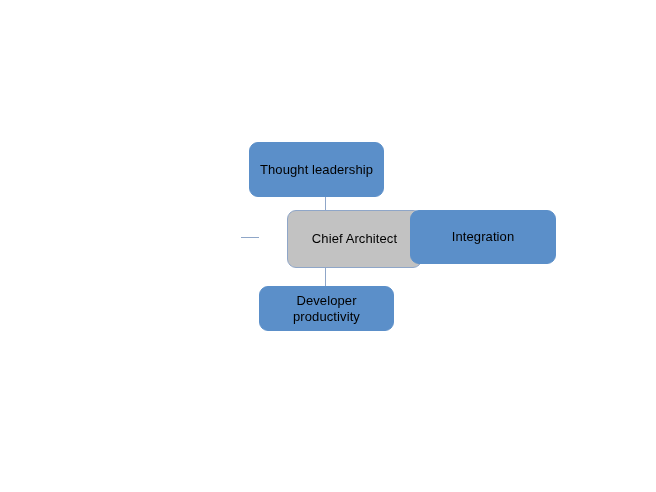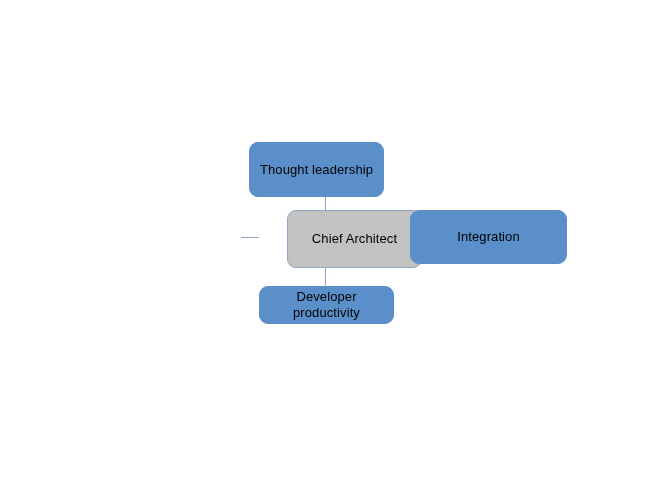--- a/index.html
+++ b/index.html
@@ -65,25 +65,25 @@
   #node-center {
     left: 259px;  top: 210px;
     width: 135px; height: 58px; margin-left: 28px;
   }
   #node-left {
     left: 107px;  top: 210px;
     width: 134px; height: 54px;
   }
   #node-right {
     left: 410px;  top: 210px;
-    width: 157px; height: 54px;
+    width: 146px; height: 54px;
   }
   #node-bottom {
     left: 259px;  top: 286px;
-    width: 135px; height: 38px;
+    width: 135px; height: 45px;
   }
 
   
   #connector-top {
     left: 325px; top: 195px; height: 15px;
   }
   #connector-bottom {
     left: 325px; top: 264px; height: 22px;
   }
   #connector-left {

